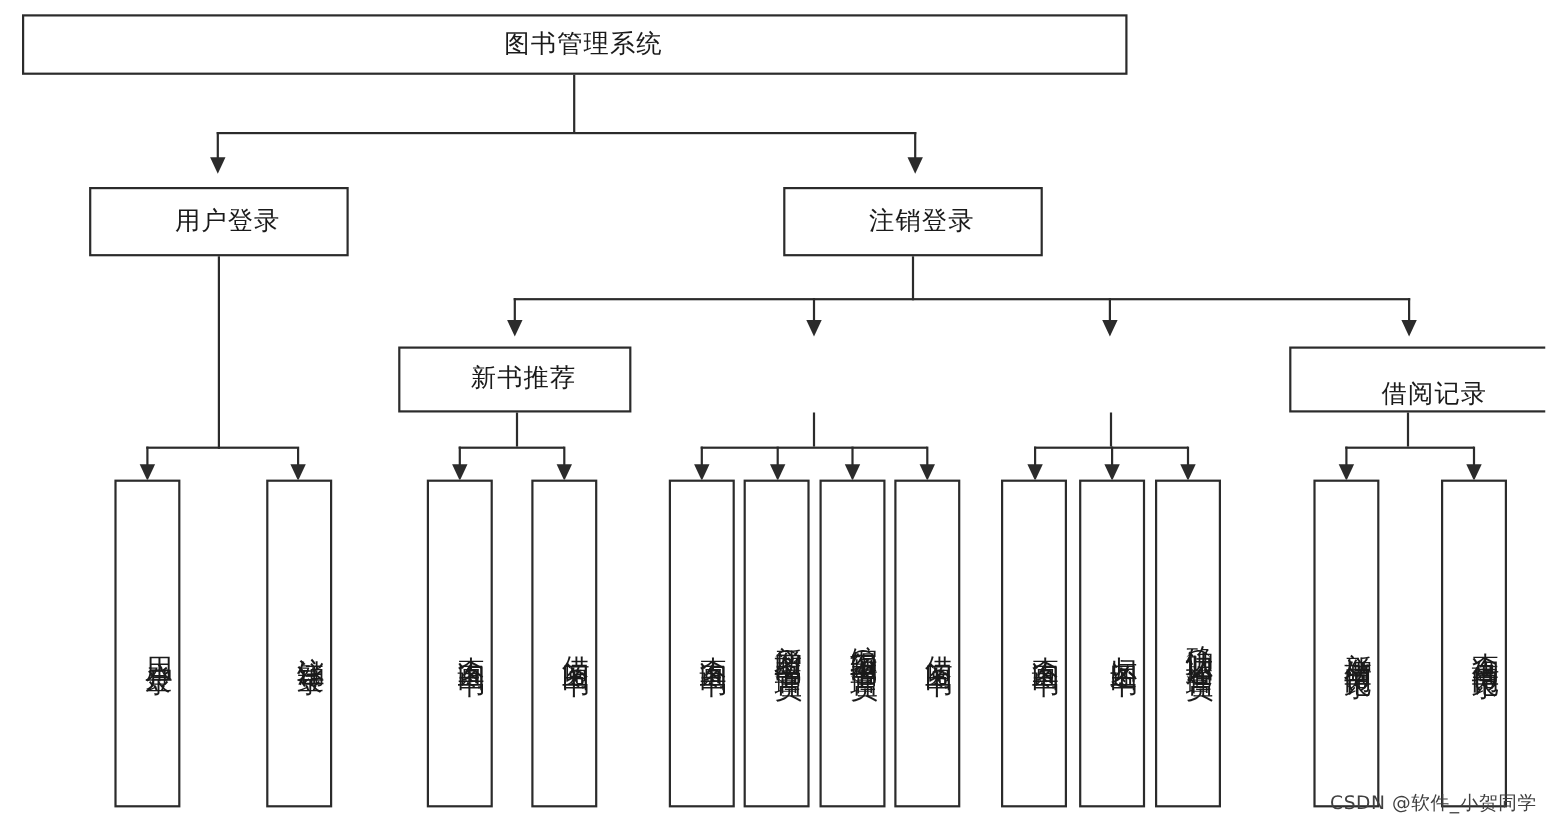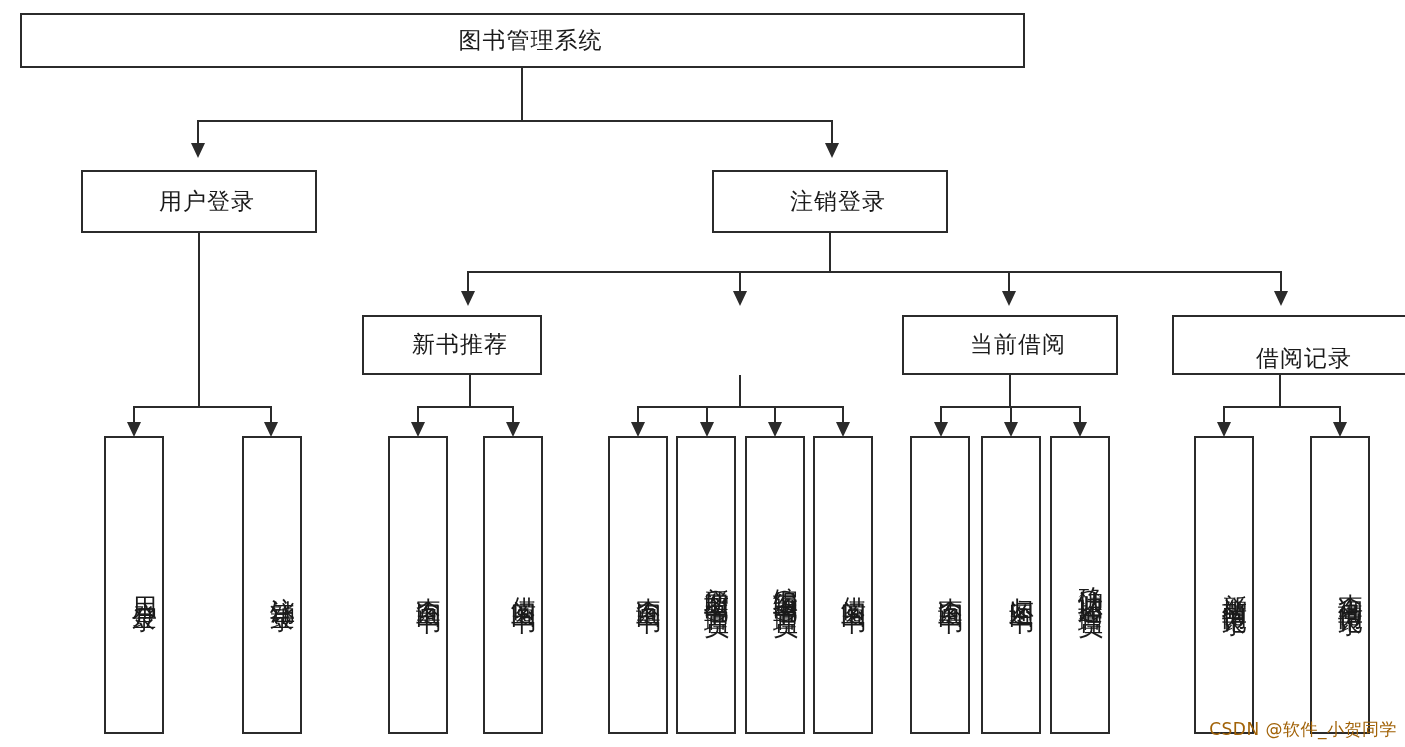--- a/index.html
+++ b/index.html
@@ -58,21 +58,21 @@
     height: 0;
     border-left: 7px solid transparent;
     border-right: 7px solid transparent;
     border-top: 15px solid #2b2b2b;
   }
   #watermark {
     position: absolute;
     right: 8px;
     bottom: 6px;
     font-size: 17px;
-    color: #a16207;
+    color: #404040;
     letter-spacing: 0.5px;
     white-space: nowrap;
     font-family: "DejaVu Sans", "Liberation Sans", sans-serif;
   }
 </style>
 </head>
 <body>
 
 <div id="canvas">
 
@@ -109,28 +109,25 @@
   <div class="edge hline" style="left:467px; top:271px; width:815px;"></div>
   <div class="edge vline" style="left:467px; top:271px; height:22px;"></div>
   <div class="arrow" style="left:461px; top:291px;"></div>
   <div class="edge vline" style="left:739px; top:271px; height:22px;"></div>
   <div class="arrow" style="left:733px; top:291px;"></div>
   <div class="edge vline" style="left:1008px; top:271px; height:22px;"></div>
   <div class="arrow" style="left:1002px; top:291px;"></div>
   <div class="edge vline" style="left:1280px; top:271px; height:22px;"></div>
   <div class="arrow" style="left:1274px; top:291px;"></div>
 
-  <div class="node h" style="left:362px; top:315px; width:180px; height:60px;">
+  <div class="node h" style="left:362px; top:315px; width:212px; height:60px;">
     <span>新书推荐</span>
   </div>
 
 
-  <div class="node h" style="left:902px; top:315px; width:216px; height:60px;">
-    <span>当前借阅</span>
-  </div>
 
   <div class="node h" style="left:1172px; top:315px; width:248px; height:60px;align-items:flex-end;">
     <span>借阅记录</span>
   </div>
 
   <div class="edge vline" style="left:469px; top:375px; height:31px;"></div>
   <div class="edge hline" style="left:417px; top:406px; width:96px;"></div>
   <div class="edge vline" style="left:417px; top:406px; height:18px;"></div>
   <div class="arrow" style="left:411px; top:422px;"></div>
   <div class="edge vline" style="left:512px; top:406px; height:18px;"></div>

